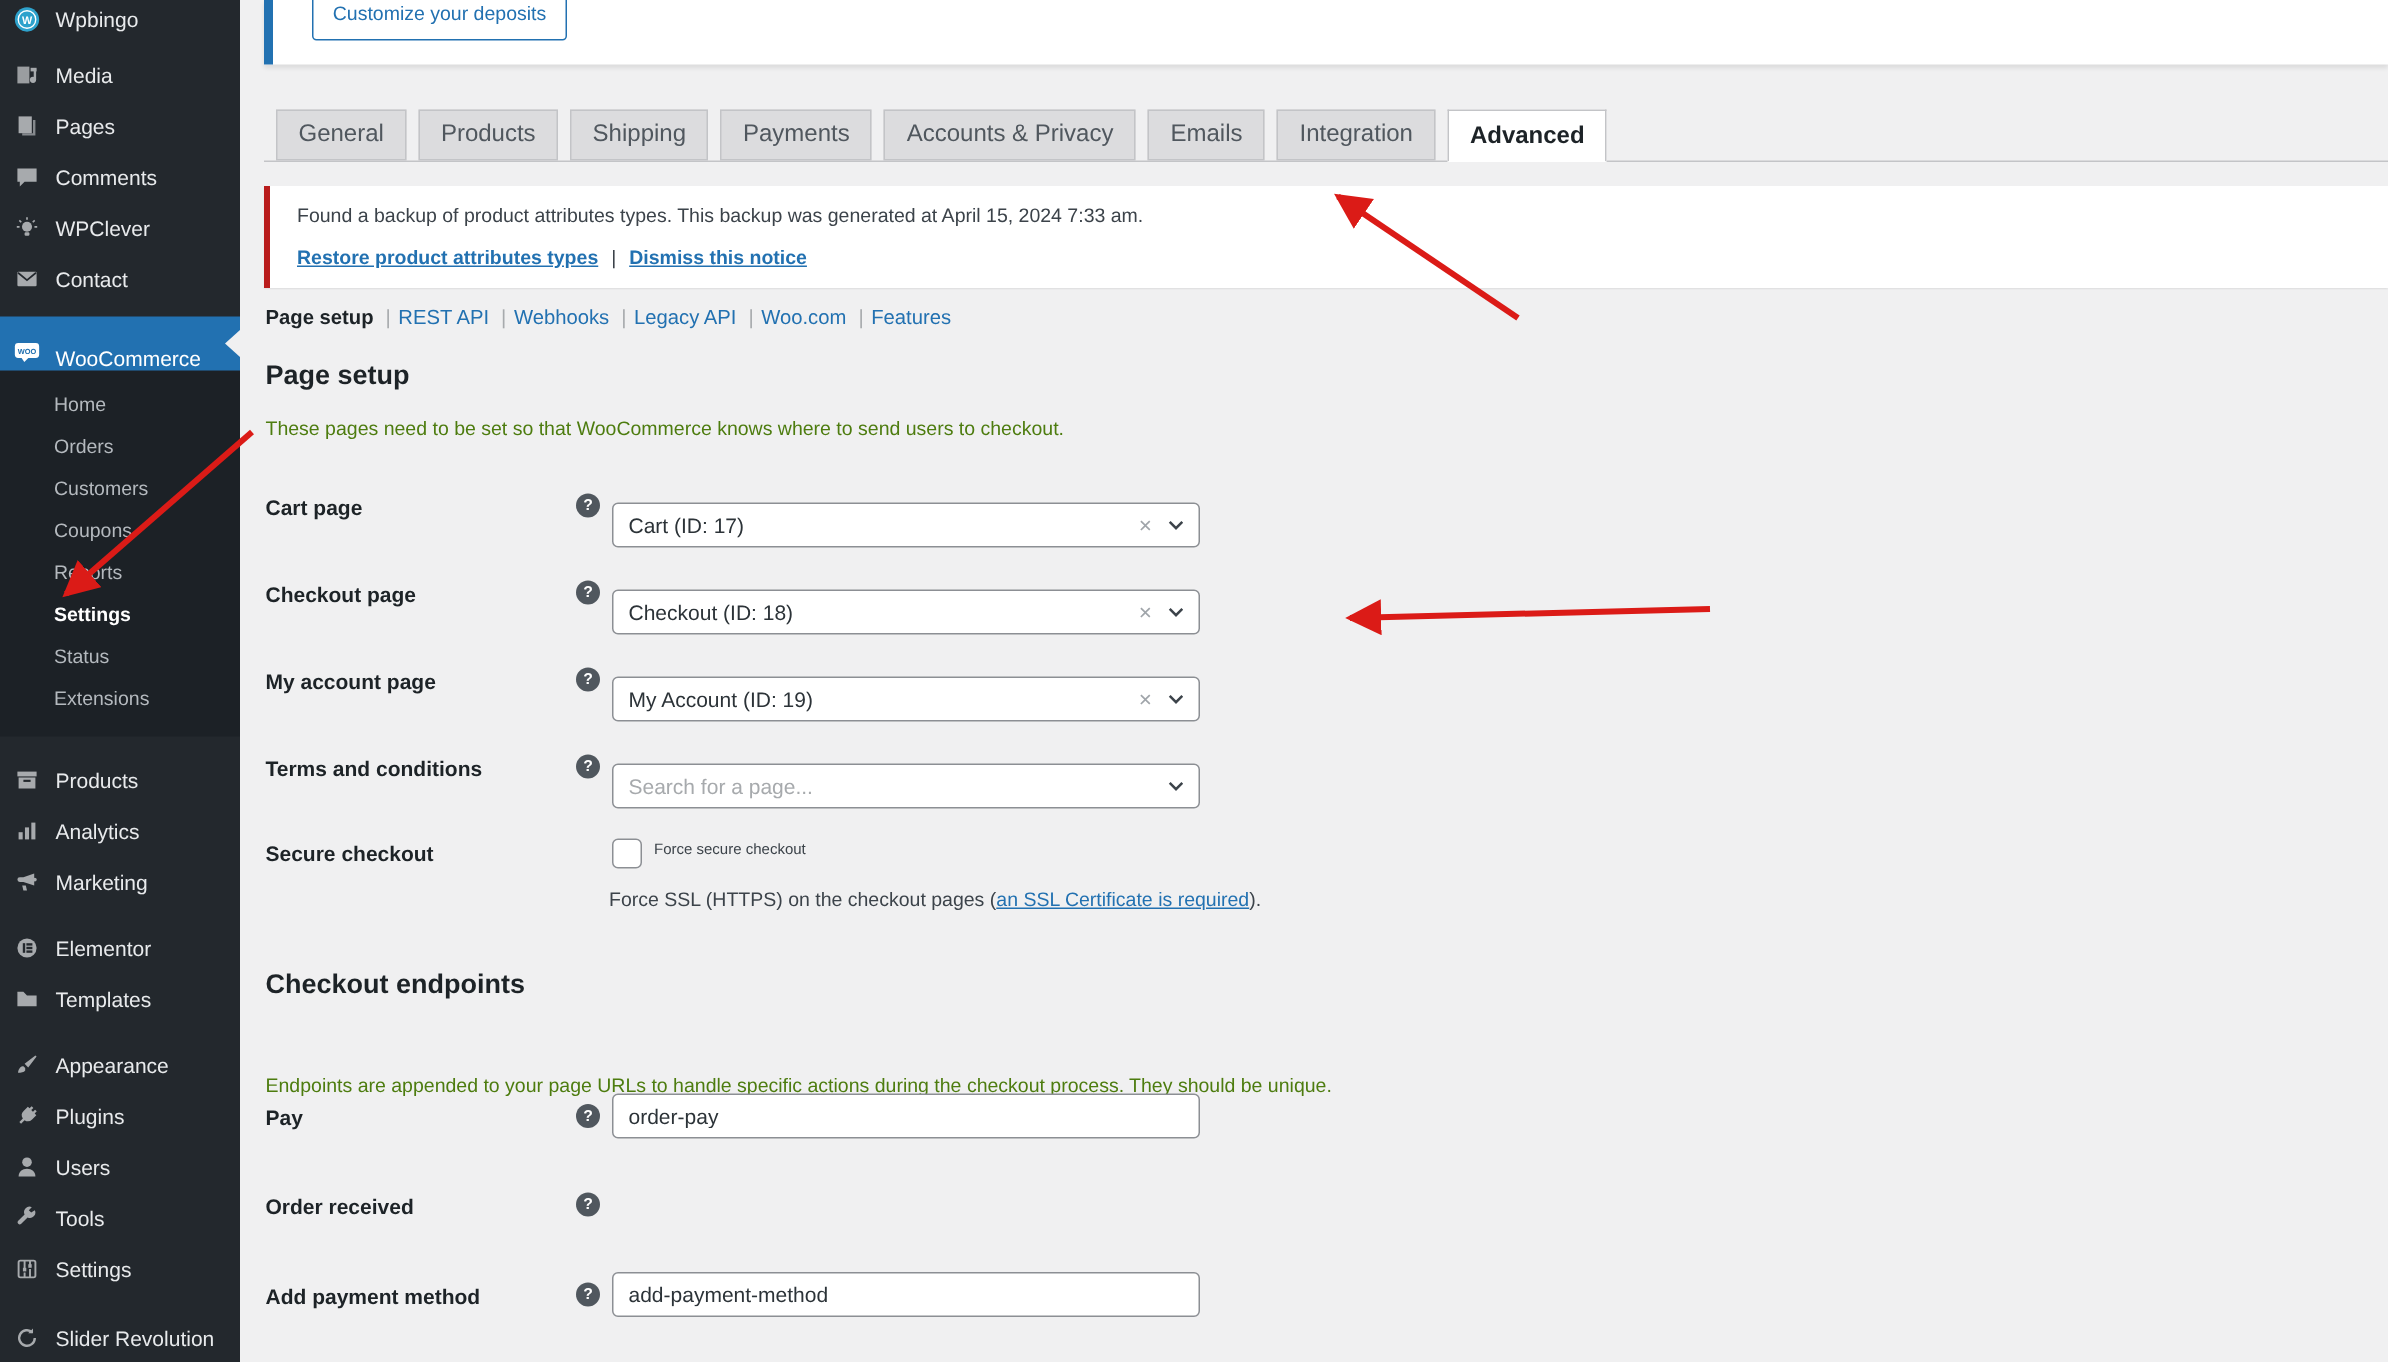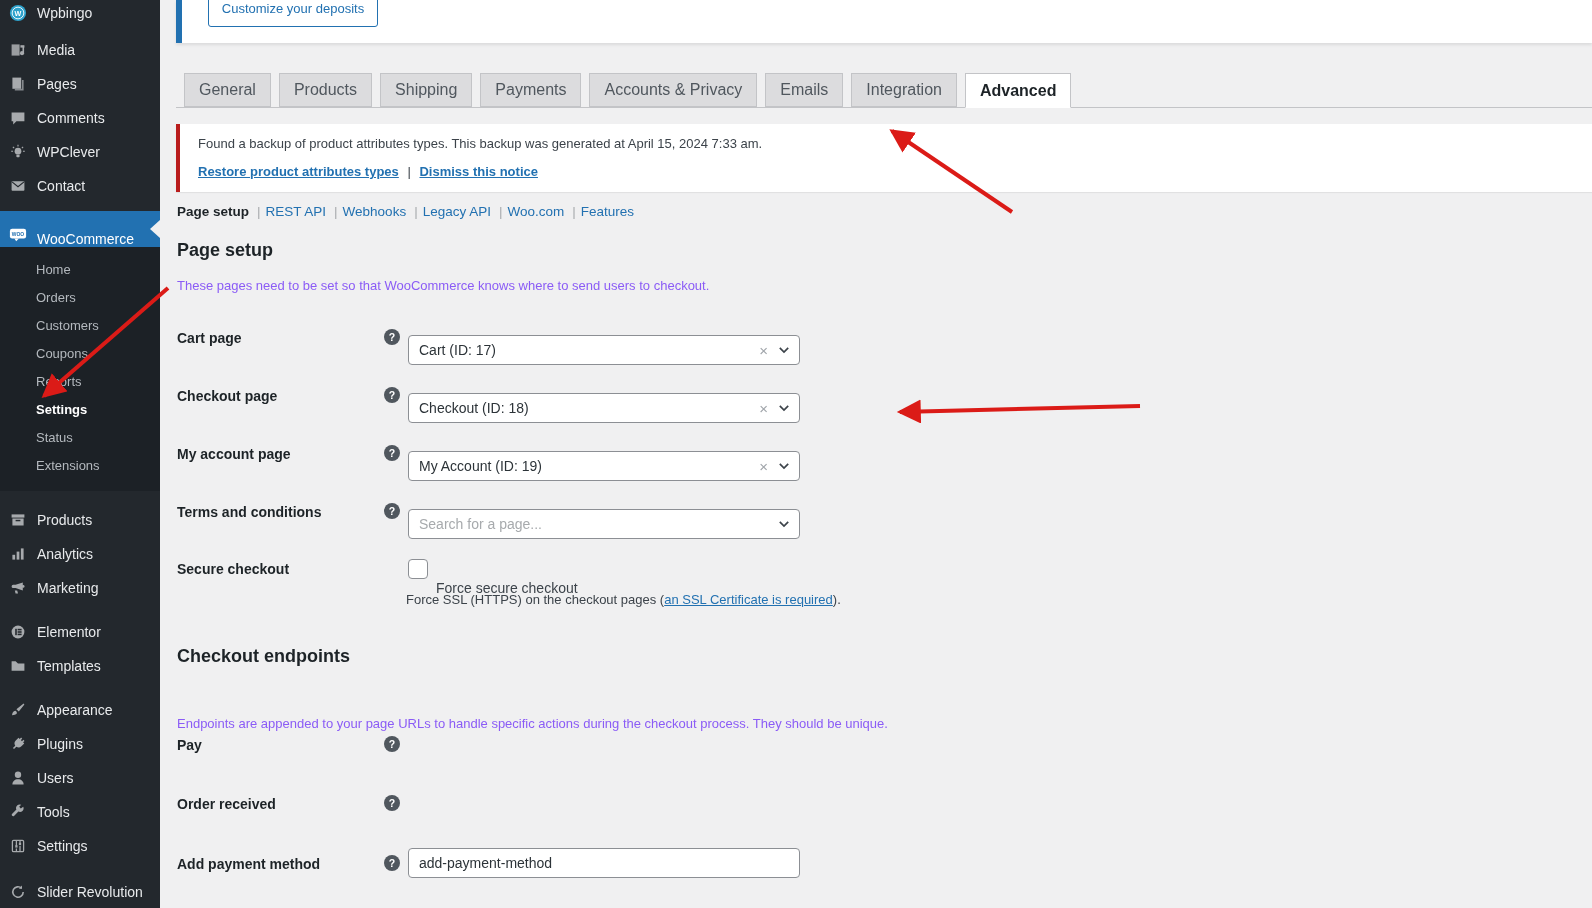--- a/index.html
+++ b/index.html
@@ -42,40 +42,40 @@
   .warn-links { position:absolute; left:18px; top:40px; font-size:13px; font-weight:bold; }
   .warn-links a { color:#2271b1; text-decoration:underline; cursor:pointer; }
   .warn-links .sep { color:#3c434a; font-weight:normal; margin:0 5px; }
 
   .subnav { position:absolute; left:17px; top:204px; font-size:13.5px; }
   .subnav .sn-item { color:#2271b1; cursor:pointer; }
   .subnav .sn-item.active { color:#1d2327; font-weight:bold; cursor:default; }
   .subnav .sep { color:#a7aaad; margin:0 5px 0 8px; }
 
   h2.sec-title { position:absolute; left:17px; font-size:18px; font-weight:bold; color:#1d2327; }
-  p.sec-desc { position:absolute; left:17px; font-size:13px; color:#8b5cf6; }
+  p.sec-desc { position:absolute; left:17px; font-size:13px; color:#4d7c0f; }
 
   .frow { position:absolute; left:17px; right:0; height:32px; }
   .frow .flabel { position:absolute; left:0; top:8px; font-size:14px; font-weight:bold; color:#1d2327; }
   .help { position:absolute; left:207px; top:7px; width:16px; height:16px; border-radius:50%;
           background:#50575e; color:#fff; font-size:10.5px; font-weight:bold;
           display:flex; align-items:center; justify-content:center; cursor:pointer; }
   .ctl { position:absolute; left:231px; top:0; width:392px; height:30px; background:#fff;
          border:1px solid #8c8f94; border-radius:4px; }
   .select { display:flex; align-items:center; padding:0 8px 0 10px; cursor:pointer;margin-top:13px; }
   .select .val { flex:1; font-size:14px; color:#2c3338; }
   .select .val.placeholder { color:#a7aaad; }
   .select .clear { color:#a0a5aa; font-size:15px; margin-right:9px; cursor:pointer; }
   .select .chev { width:14px; height:14px; color:#3c434a; }
   input.txt { position:absolute; left:231px; top:0; width:392px; height:30px; border:1px solid #8c8f94;
               border-radius:4px; background:#fff; font-family:"Liberation Sans",sans-serif;
               font-size:14px; color:#2c3338; padding:0 10px; }
   .checkbox { position:absolute; left:231px; top:0; width:20px; height:20px; background:#fff;
               border:1px solid #8c8f94; border-radius:4px; cursor:pointer; }
-  .cb-label { position:absolute; left:259px; top:2px; font-size:14px; color:#3c434a;margin-top:19px; }
+  .cb-label { position:absolute; left:259px; top:2px; font-size:10px; color:#3c434a; }
   .ssl-desc { position:absolute; left:246px; top:592px; font-size:13px; color:#3c434a;text-align:right; }
   .ssl-desc a { color:#2271b1; text-decoration:underline; cursor:pointer; }
 
   .annotations { position:absolute; left:0; top:0; width:1592px; height:908px; z-index:50; pointer-events:none; }
 </style>
 </head>
 <body>
 
 <div class="sidebar">
 
@@ -377,20 +377,21 @@
     <span class="cb-label">Force secure checkout</span>
   </div>
   <div class="ssl-desc"><span>Force SSL (HTTPS) on the checkout pages (</span><a>an SSL Certificate is required</a><span>).</span></div>
 
   <h2 class="sec-title" style="top:646px">Checkout endpoints</h2>
   <p class="sec-desc" style="top:716px">Endpoints are appended to your page URLs to handle specific actions during the checkout process. They should be unique.</p>
 
   <div class="frow" style="top:729px">
     <span class="flabel">Pay</span>
     <span class="help">?</span>
+    <input class="txt" type="text" value="order-pay" style="">
   </div>
 
   <div class="frow" style="top:788px">
     <span class="flabel">Order received</span>
     <span class="help">?</span>
   </div>
 
   <div class="frow" style="top:848px">
     <span class="flabel">Add payment method</span>
     <span class="help">?</span>

